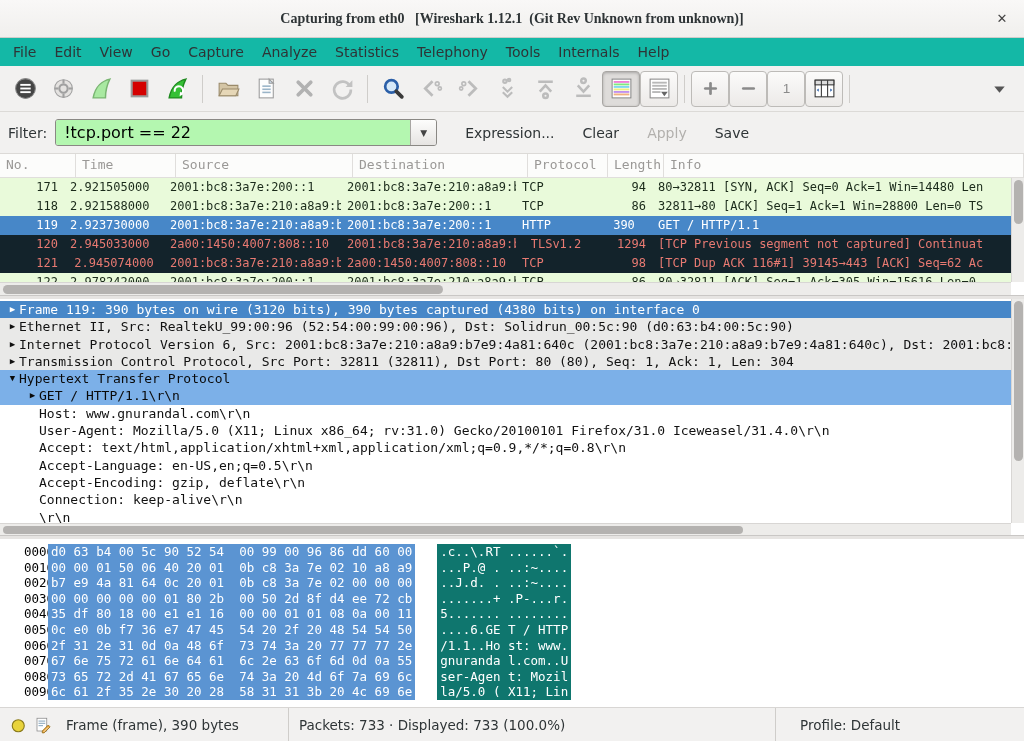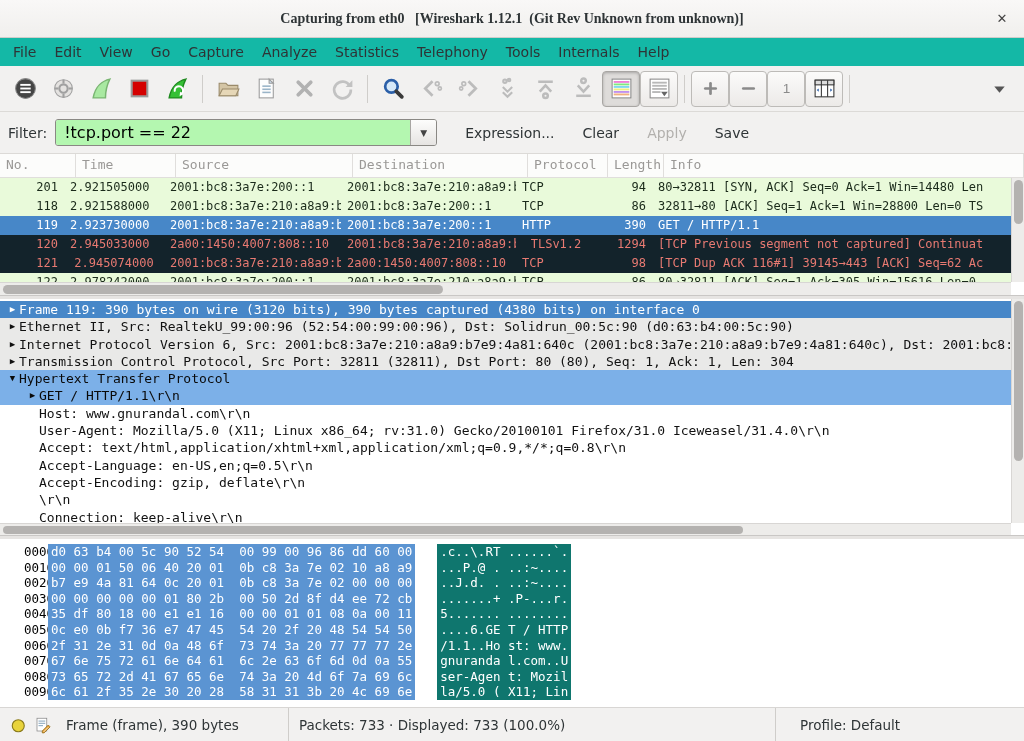--- a/index.html
+++ b/index.html
@@ -317,21 +317,21 @@
       <div class="pl-hcell" style="width: 76px;">No.</div>
       <div class="pl-hcell" style="width: 100px;">Time</div>
       <div class="pl-hcell" style="width: 177px;">Source</div>
       <div class="pl-hcell" style="width: 175px;">Destination</div>
       <div class="pl-hcell" style="width: 80px;">Protocol</div>
       <div class="pl-hcell" style="width: 56px;">Length</div>
       <div class="pl-hcell" style="flex: 1 1 0%;">Info</div>
     </div>
   <div class="pl-rows">
       <div class="pl-row green">
-        <div class="pl-cell" style="width: 64px; text-align: right;">201</div>
+        <div class="pl-cell" style="width: 64px; text-align: right;">171</div>
         <div class="pl-cell" style="width: 100px; text-align: left;">2.921505000</div>
         <div class="pl-cell" style="width: 177px; text-align: left;">2001:bc8:3a7e:200::1</div>
         <div class="pl-cell" style="width: 175px; text-align: left;">2001:bc8:3a7e:210:a8a9:b7e9:4a81:640c</div>
         <div class="pl-cell" style="width: 80px; text-align: left;">TCP</div>
         <div class="pl-cell" style="width: 56px; text-align: right;">94</div>
         <div class="pl-cell" style="flex: 1 1 0%; text-align: left;">80→32811 [SYN, ACK] Seq=0 Ack=1 Win=14480 Len</div>
       </div>
       <div class="pl-row green">
         <div class="pl-cell" style="width: 64px; text-align: right;">118</div>
         <div class="pl-cell" style="width: 100px; text-align: left;">2.921588000</div>
@@ -340,21 +340,21 @@
         <div class="pl-cell" style="width: 80px; text-align: left;">TCP</div>
         <div class="pl-cell" style="width: 56px; text-align: right;">86</div>
         <div class="pl-cell" style="flex: 1 1 0%; text-align: left;">32811→80 [ACK] Seq=1 Ack=1 Win=28800 Len=0 TS</div>
       </div>
       <div class="pl-row selected">
         <div class="pl-cell" style="width: 64px; text-align: right;">119</div>
         <div class="pl-cell" style="width: 100px; text-align: left;">2.923730000</div>
         <div class="pl-cell" style="width: 177px; text-align: left;">2001:bc8:3a7e:210:a8a9:b7e9:4a81:640c</div>
         <div class="pl-cell" style="width: 175px; text-align: left;">2001:bc8:3a7e:200::1</div>
         <div class="pl-cell" style="width: 80px; text-align: left;">HTTP</div>
-        <div class="pl-cell" style="width: 56px; text-align: right;">390</div>
+        <div class="pl-cell" style="width: 56px; text-align: center;">390</div>
         <div class="pl-cell" style="flex: 1 1 0%; text-align: left;">GET / HTTP/1.1</div>
       </div>
       <div class="pl-row bad">
         <div class="pl-cell" style="width: 64px; text-align: right;">120</div>
         <div class="pl-cell" style="width: 100px; text-align: left;">2.945033000</div>
         <div class="pl-cell" style="width: 177px; text-align: left;">2a00:1450:4007:808::10</div>
         <div class="pl-cell" style="width: 175px; text-align: left;">2001:bc8:3a7e:210:a8a9:b7e9:4a81:640c</div>
         <div class="pl-cell" style="width: 80px; text-align: center;">TLSv1.2</div>
         <div class="pl-cell" style="width: 56px; text-align: right;">1294</div>
         <div class="pl-cell" style="flex: 1 1 0%; text-align: left;">[TCP Previous segment not captured] Continuat</div>
@@ -394,22 +394,22 @@
       <div class="dt-row gray ind0"><span class="dt-arrow">▶</span><span>Ethernet II, Src: RealtekU_99:00:96 (52:54:00:99:00:96), Dst: Solidrun_00:5c:90 (d0:63:b4:00:5c:90)</span></div>
       <div class="dt-row gray ind0"><span class="dt-arrow">▶</span><span>Internet Protocol Version 6, Src: 2001:bc8:3a7e:210:a8a9:b7e9:4a81:640c (2001:bc8:3a7e:210:a8a9:b7e9:4a81:640c), Dst: 2001:bc8:3a7e:200::1 (2001:bc8:3a7e:200::1)</span></div>
       <div class="dt-row gray ind0"><span class="dt-arrow">▶</span><span>Transmission Control Protocol, Src Port: 32811 (32811), Dst Port: 80 (80), Seq: 1, Ack: 1, Len: 304</span></div>
       <div class="dt-row highlight ind0"><span class="dt-arrow">▼</span><span>Hypertext Transfer Protocol</span></div>
       <div class="dt-row highlight ind1" style="padding-left: 26px;"><span class="dt-arrow">▶</span><span>GET / HTTP/1.1\r\n</span></div>
       <div class="dt-row noarrow"><span>Host: www.gnurandal.com\r\n</span></div>
       <div class="dt-row noarrow"><span>User-Agent: Mozilla/5.0 (X11; Linux x86_64; rv:31.0) Gecko/20100101 Firefox/31.0 Iceweasel/31.4.0\r\n</span></div>
       <div class="dt-row noarrow"><span>Accept: text/html,application/xhtml+xml,application/xml;q=0.9,*/*;q=0.8\r\n</span></div>
       <div class="dt-row noarrow"><span>Accept-Language: en-US,en;q=0.5\r\n</span></div>
       <div class="dt-row noarrow"><span>Accept-Encoding: gzip, deflate\r\n</span></div>
+      <div class="dt-row noarrow"><span>Connection: keep-alive\r\n</span></div>
       <div class="dt-row noarrow"><span>\r\n</span></div>
-      <div class="dt-row noarrow"><span>Connection: keep-alive\r\n</span></div>
     </div>
   <div class="dt-vscroll">
       <div class="dt-vthumb"></div>
     </div>
   <div class="dt-hscroll">
       <div class="dt-hthumb"></div>
     </div>
 </div>
 
 <div class="pane-sep"></div>

